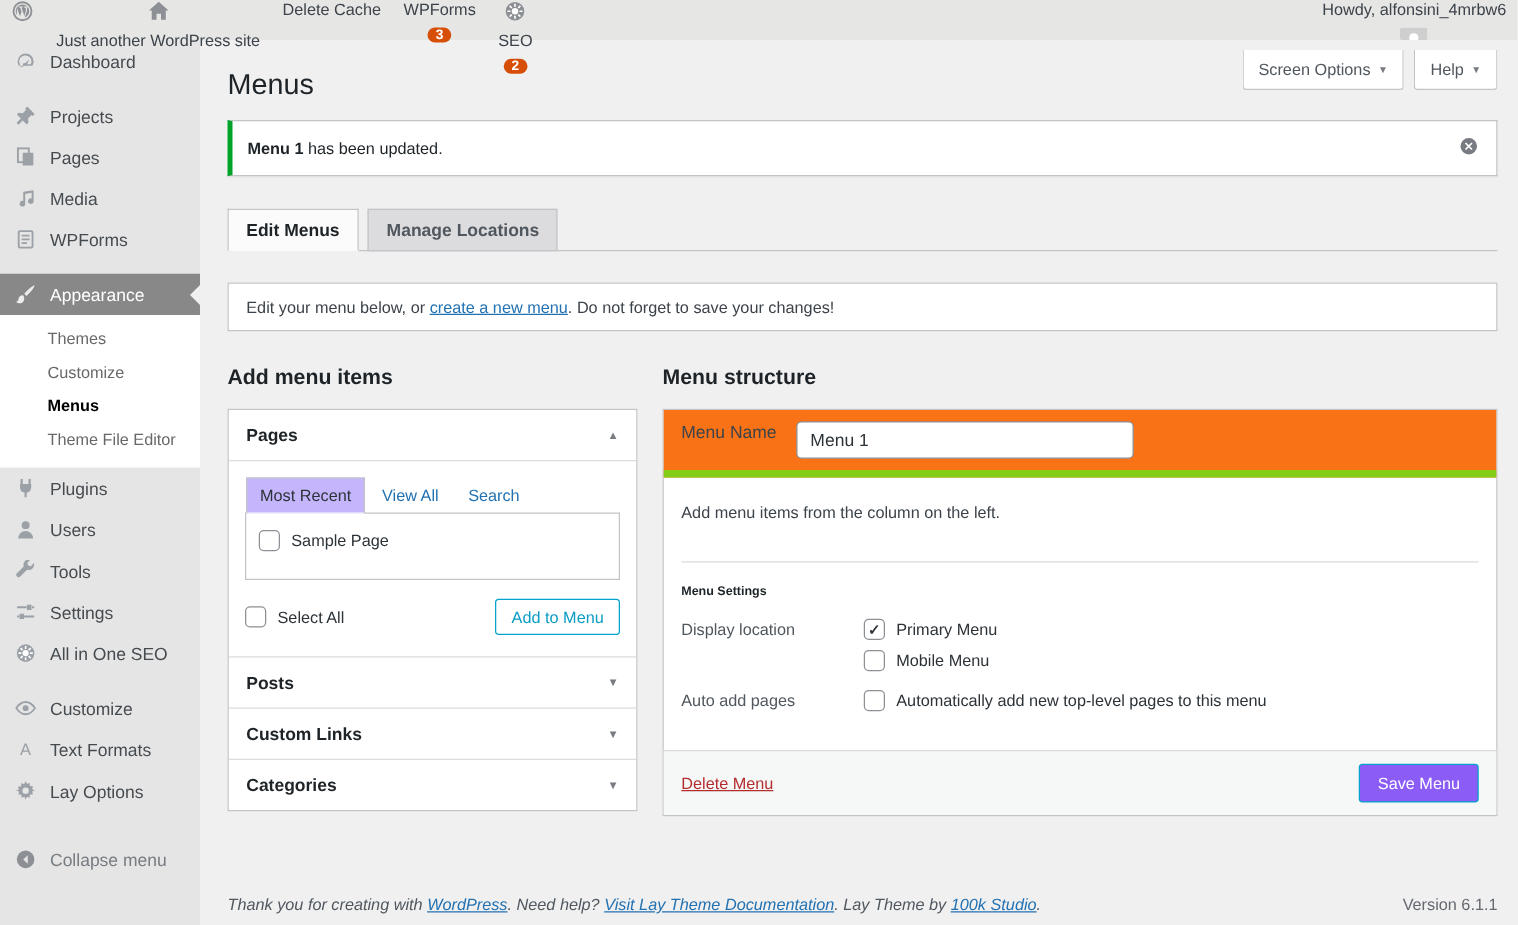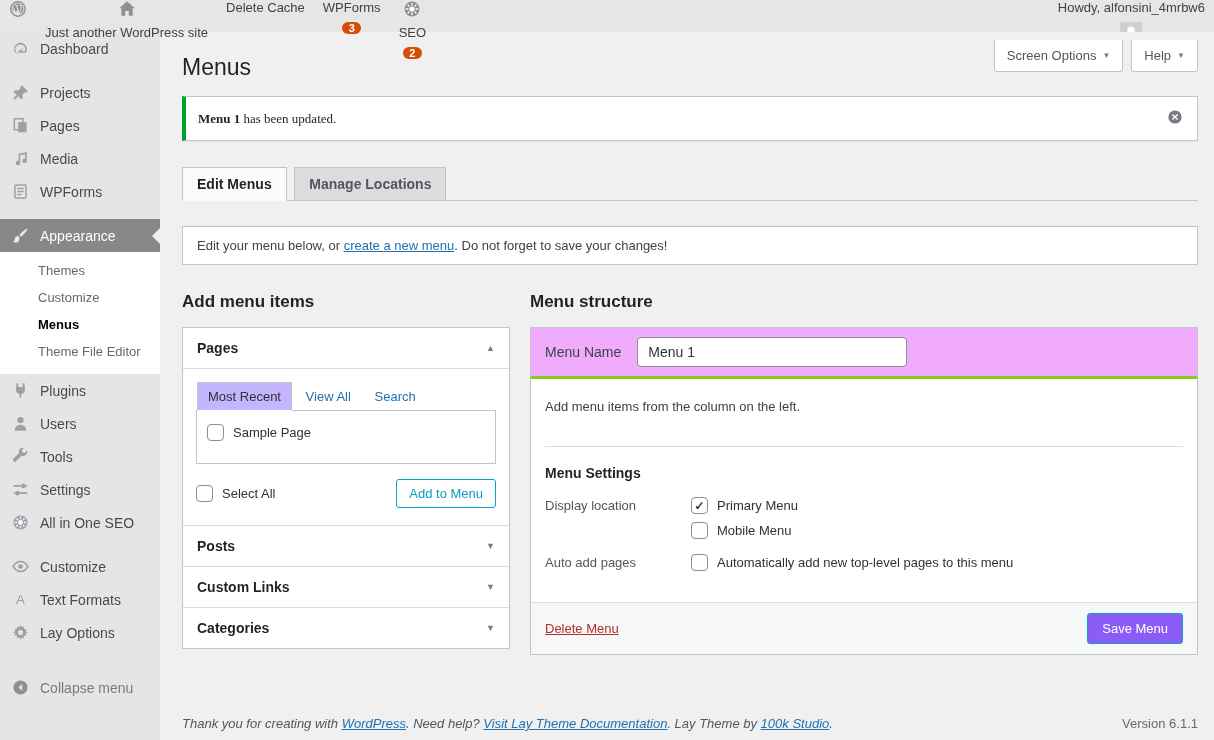--- a/index.html
+++ b/index.html
@@ -50,21 +50,21 @@
   .screen-meta { position:absolute; top:8px; right:16px; display:flex; gap:8px; z-index:5; }
   .meta-btn { background:#fff; border:1px solid #c3c4c7; border-top:none;
     border-radius:0 0 3px 3px; padding:8px 12px; font-size:13px; color:#50575e;
     display:flex; align-items:center; gap:6px; cursor:pointer; }
   .meta-btn .icn { font-size:8px; color:#787c82; }
 
   .page-title { margin:22px 16px 0 22px; font-size:23px; font-weight:400; color:#1d2327; }
 
   .notice { margin:15px 16px 0 22px; background:#fff; border:1px solid #c3c4c7;
     border-left:4px solid #00a32a; box-shadow:0 1px 1px rgba(0,0,0,.04);
-    padding:10px 12px 10px 12px; display:flex; align-items:center;font-family:Liberation Serif, serif; }
+    padding:10px 12px 10px 12px; display:flex; align-items:center; }
   .notice-text { flex:1; font-size:13px; color:#1d2327; }
   .notice-dismiss { background:none; border:none; cursor:pointer; color:#787c82;
     display:inline-flex; padding:2px; }
   .notice-dismiss svg { width:16px; height:16px; }
 
   .nav-tabs { margin:26px 16px 0 22px; border-bottom:1px solid #c3c4c7; }
   .nav-tab { display:inline-block; border:1px solid #c3c4c7; background:#dcdcde;
     color:#50575e; font-size:14px; font-weight:bold; padding:8px 14px;
     margin:0 4px -1px 0; cursor:pointer; position:relative; }
   .nav-tab.active { background:#fbfbfb; border-bottom-color:#fbfbfb; color:#1d2327; z-index:2; }
@@ -96,31 +96,31 @@
   .cb-row { display:flex; align-items:center; gap:9px; font-size:13px; color:#2c3338; }
   .addrow { display:flex; justify-content:space-between; align-items:center; margin-top:15px; }
   .btn-secondary { background:#f6f7f7; border:1px solid #04a4cc; color:#0a9cc4;
     border-radius:3px; padding:6px 12px; font-size:13px; cursor:pointer; background:#fff; }
   .btn-primary { background:#8b5cf6; border:1px solid #04a4cc; color:#fff;
     border-radius:3px; padding:7px 14px; font-size:13px; cursor:pointer; }
 
   
   .col-right { flex:1; }
   .menu-panel { background:#fff; border:1px solid #c3c4c7; }
-  .name-row { background:#f0abfc; border-bottom:3px solid #84cc16; padding:9px 14px;
-    display:flex; align-items:center; gap:16px; }
+  .name-row { background:#f97316; border-bottom:6px solid #84cc16; padding:9px 14px;
+    display:flex; align-items:flex-start; gap:16px; }
   .name-label { font-size:14px; color:#3c434a; }
   .name-input { width:270px; padding:6px 10px; font-size:14px; color:#2c3338;
     border:1px solid #8c8f94; border-radius:4px; background:#fff;
     font-family:"Liberation Sans",sans-serif; }
   .panel-body { padding:20px 14px 0; }
   .empty-text { font-size:13px; color:#3c434a; padding-bottom:32px;
     border-bottom:1px solid #dcdcde; }
   .settings { padding:18px 0 6px; }
-  .settings-heading { font-size:14px; font-weight:bold; color:#1d2327; margin:0 0 16px; }
+  .settings-heading { font-size:10px; font-weight:bold; color:#1d2327; margin:0 0 16px; }
   .srow { display:flex; align-items:flex-start; margin-bottom:15px; font-size:13px; }
   .slabel { width:146px; flex:none; color:#50575e; padding-top:1px; }
   .opts { display:flex; flex-direction:column; gap:8px; }
   .opt { display:flex; align-items:center; gap:9px; color:#2c3338; }
   .panel-footer { display:flex; justify-content:space-between; align-items:center;
     background:#f6f7f7; border-top:1px solid #dcdcde; padding:10px 14px; margin-top:10px; }
   .delete-link { color:#b32d2e; font-size:13px; text-decoration:underline; }
 
   
   .page-footer { position:absolute; left:22px; right:16px; bottom:9px;

